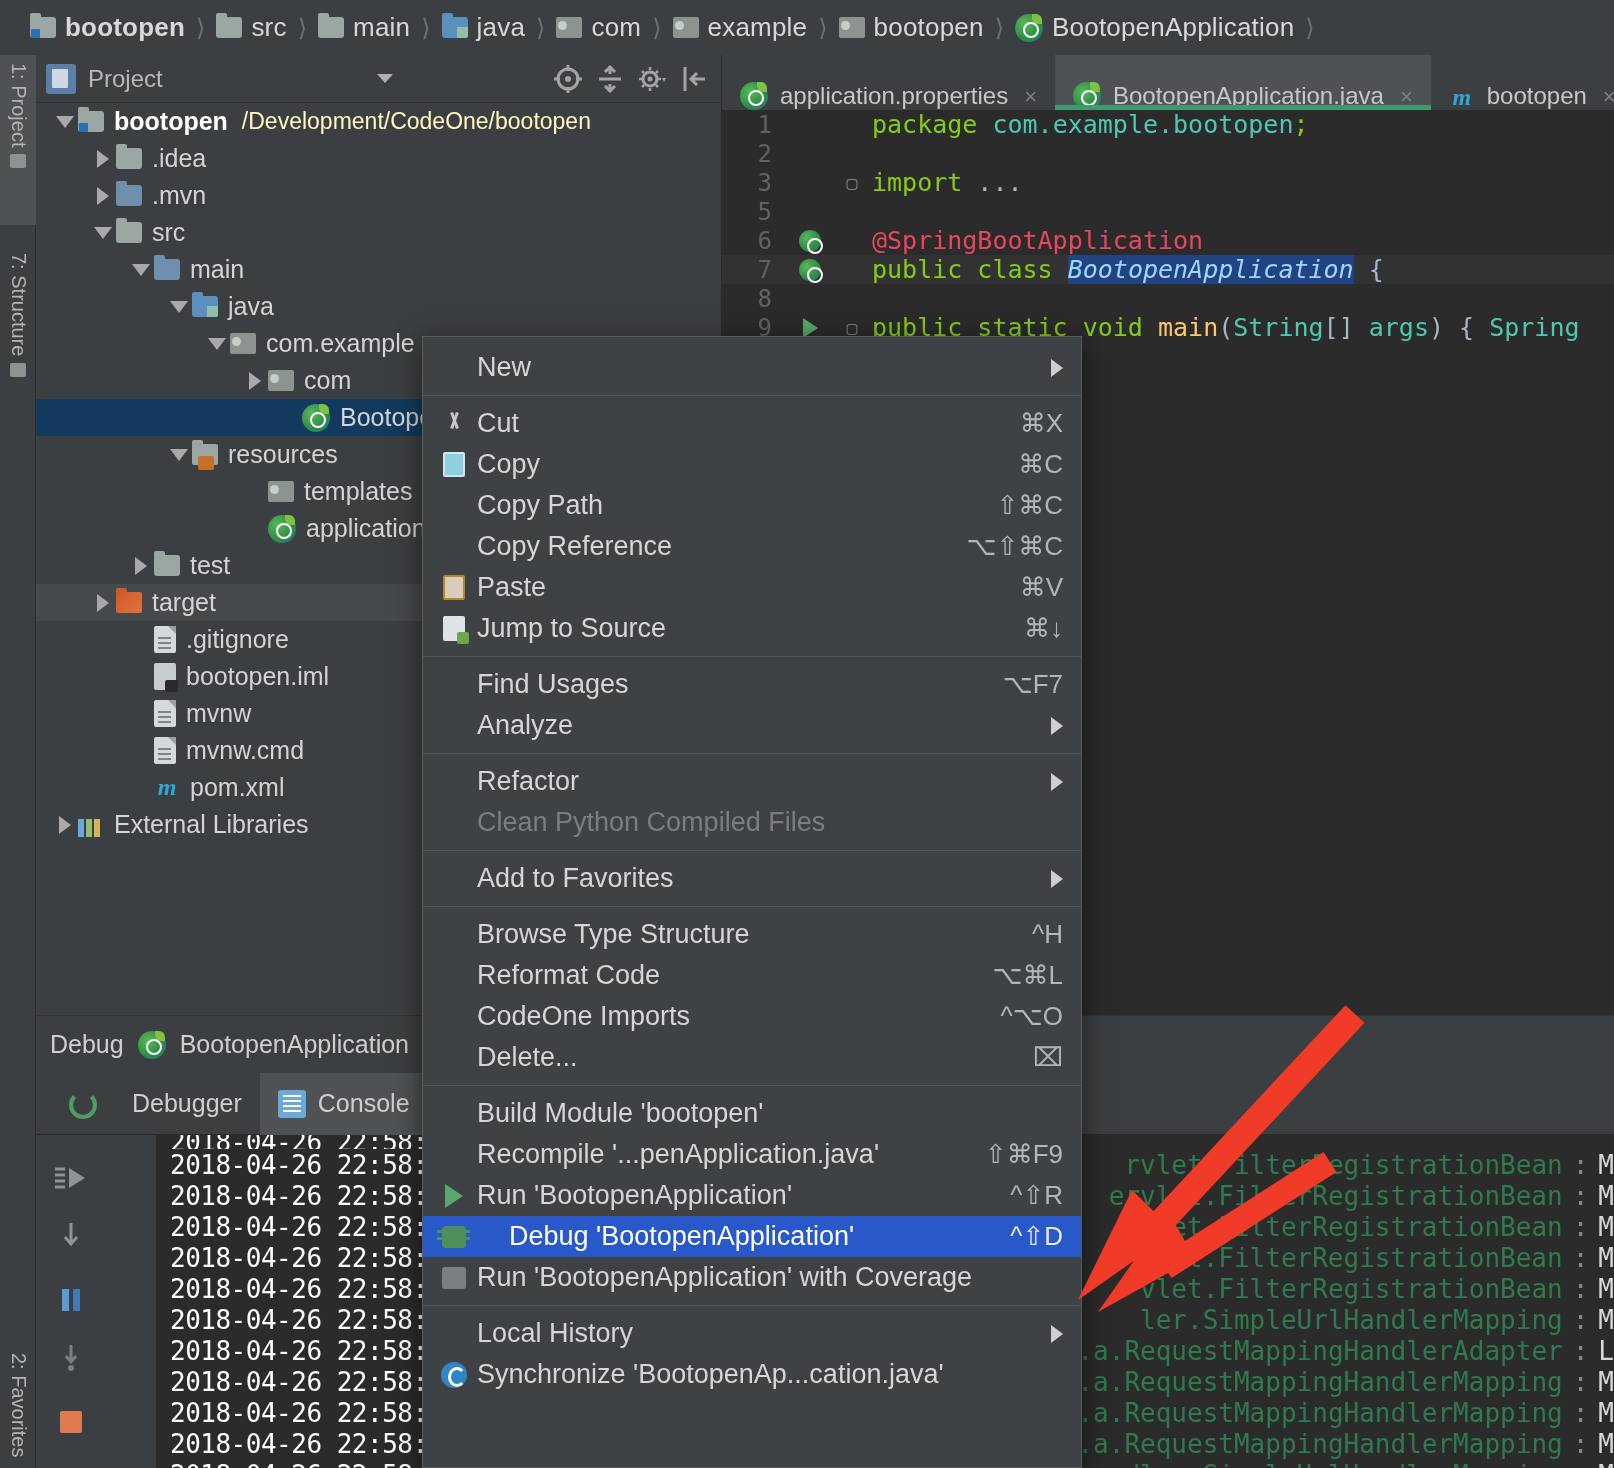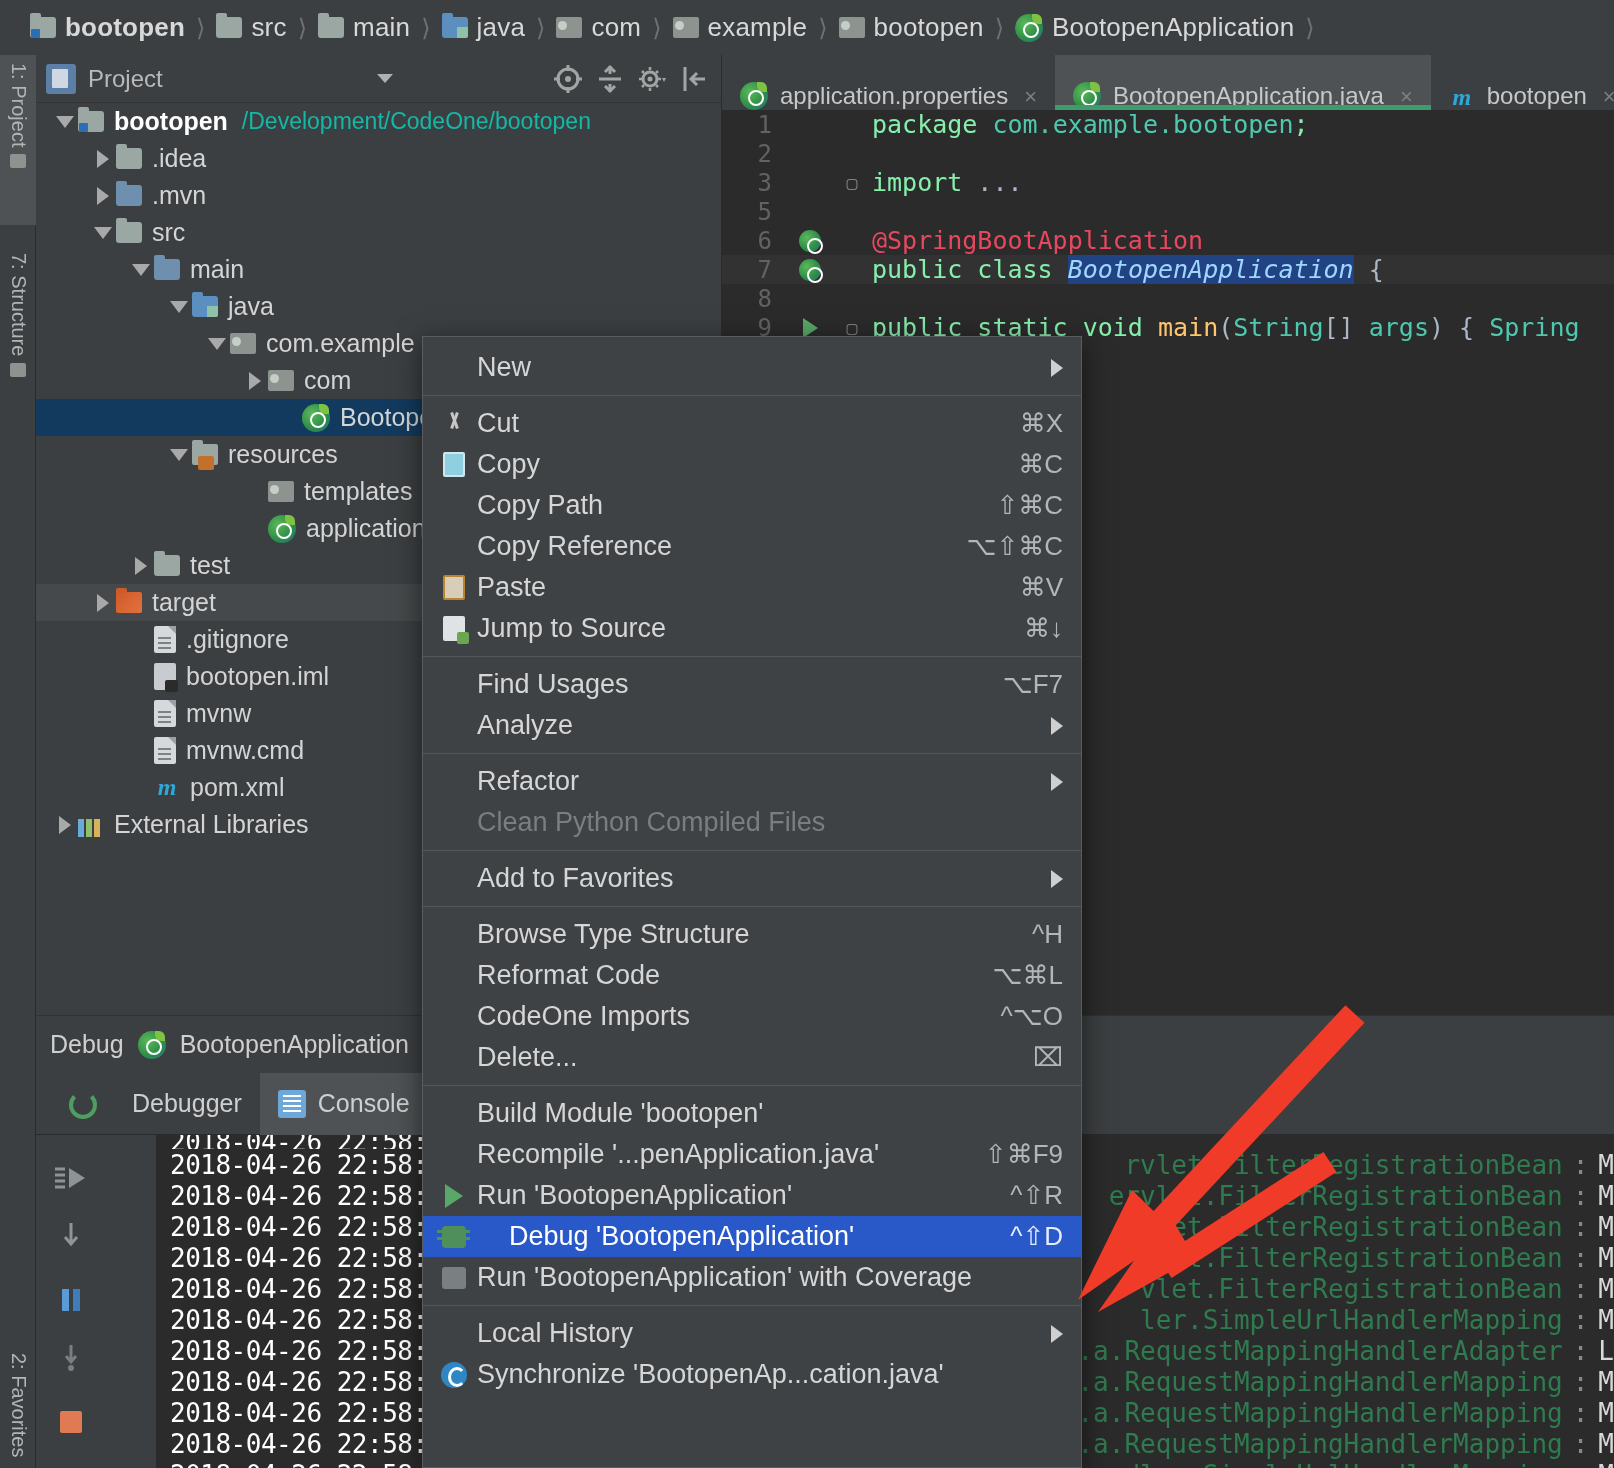--- a/index.html
+++ b/index.html
@@ -75,21 +75,21 @@
   
   #tree{ position:absolute; left:0; top:48px; width:686px; bottom:0; overflow:hidden; font-size:25px; }
   .trow{ display:flex; align-items:center; height:37px; white-space:nowrap; padding-right:6px; }
   .trow.sel{ background:#123a5e; }
   .trow.hov{ background:#46494b; }
   .tw{ width:26px; flex:none; display:flex; align-items:center; justify-content:center; }
   .arrow-r{ width:0;height:0;border-top:9px solid transparent;border-bottom:9px solid transparent;border-left:12px solid #a9a9a9; }
   .arrow-d{ width:0;height:0;border-left:9px solid transparent;border-right:9px solid transparent;border-top:12px solid #a9a9a9; }
   .tlabel{ margin-left:10px; color:#d4d4d4; }
   .tlabel.bold{ font-weight:bold; color:#ffffff; }
-  .tpath{ margin-left:14px; color:#14b8a6; font-size:23px; }
+  .tpath{ margin-left:14px; color:#fef9c3; font-size:23px; }
   .ic-file{ width:22px;height:27px;background:#d6d9dc;border-radius:2px;position:relative; }
   .ic-file:before{content:"";position:absolute;right:0;top:0;border-left:8px solid transparent;border-top:8px solid #9aa0a6;}
   .ic-file:after{content:"";position:absolute;left:4px;top:11px;width:13px;height:2px;background:#7c8287;box-shadow:0 5px 0 #7c8287,0 10px 0 #7c8287;}
   .ic-iml{ width:22px;height:27px;background:#c8ccd0;border-radius:2px;position:relative; }
   .ic-iml:after{content:"";position:absolute;right:-2px;bottom:-2px;width:13px;height:12px;background:#2b2b2b;border-radius:2px;}
   .ic-res{ width:26px;height:21px;background:#9aa7a3;border-radius:2px;position:relative; }
   .ic-res:before{content:"";position:absolute;left:0;top:-4px;width:11px;height:5px;background:#9aa7a3;border-radius:2px 2px 0 0;}
   .ic-res:after{content:"";position:absolute;left:6px;bottom:-5px;width:16px;height:14px;background:#c4702a;border-radius:2px;}
   .ic-target{ width:26px;height:21px;background:linear-gradient(135deg,#d05a2a,#e2713c);border-radius:2px;position:relative; }
   .ic-target:before{content:"";position:absolute;left:0;top:-4px;width:11px;height:5px;background:#d05a2a;border-radius:2px 2px 0 0;}
@@ -104,21 +104,21 @@
   .etab{ display:flex; align-items:flex-end; gap:12px; padding:0 18px; font-size:24px; color:#c8c8c8; position:relative; }
   .etab.active{ background:#4e5254; }
   .etab.active:after{ content:""; position:absolute; left:0; right:0; bottom:0; height:5px; background:#3e9b6e; }
   .etab .x{ color:#7d8083; font-size:22px; margin-left:4px; }
   #code{ position:absolute; left:0; top:55px; right:0; bottom:0; background:#2b2b2b; font-family:"DejaVu Sans Mono", monospace; font-size:25px; }
   .cline{ display:flex; height:29px; align-items:center; white-space:nowrap; }
   .cline.cur{ background:#323232; }
   .gut{ width:60px; text-align:right; color:#606366; padding-right:10px; flex:none; font-size:24px; }
   .mark{ width:56px; flex:none; display:flex; align-items:center; justify-content:center; }
   .fold{ width:28px; flex:none; color:#808080; font-size:18px; text-align:center; }
-  .ctext{ padding-left:6px; } .kw{ color:#86efac; }
+  .ctext{ padding-left:6px; } .kw{ color:#84cc16; }
   .typ{ color:#4ec9b0; } .ann{ color:#e8485f; } .id{ color:#a9b7c6; }
   .fn{ color:#ffc66d; } .ital{ }
   .selword{ background:#214283; color:#9fd7ff; font-style:italic; }
 
   
   #ctxmenu{
     position:absolute; left:422px; top:336px; width:660px; height:1132px;
     background:#3f4244; border:1px solid #5a5d5f;
     box-shadow:0 6px 26px rgba(0,0,0,.55); z-index:50;
     font-size:27px; color:#d6d6d6;

